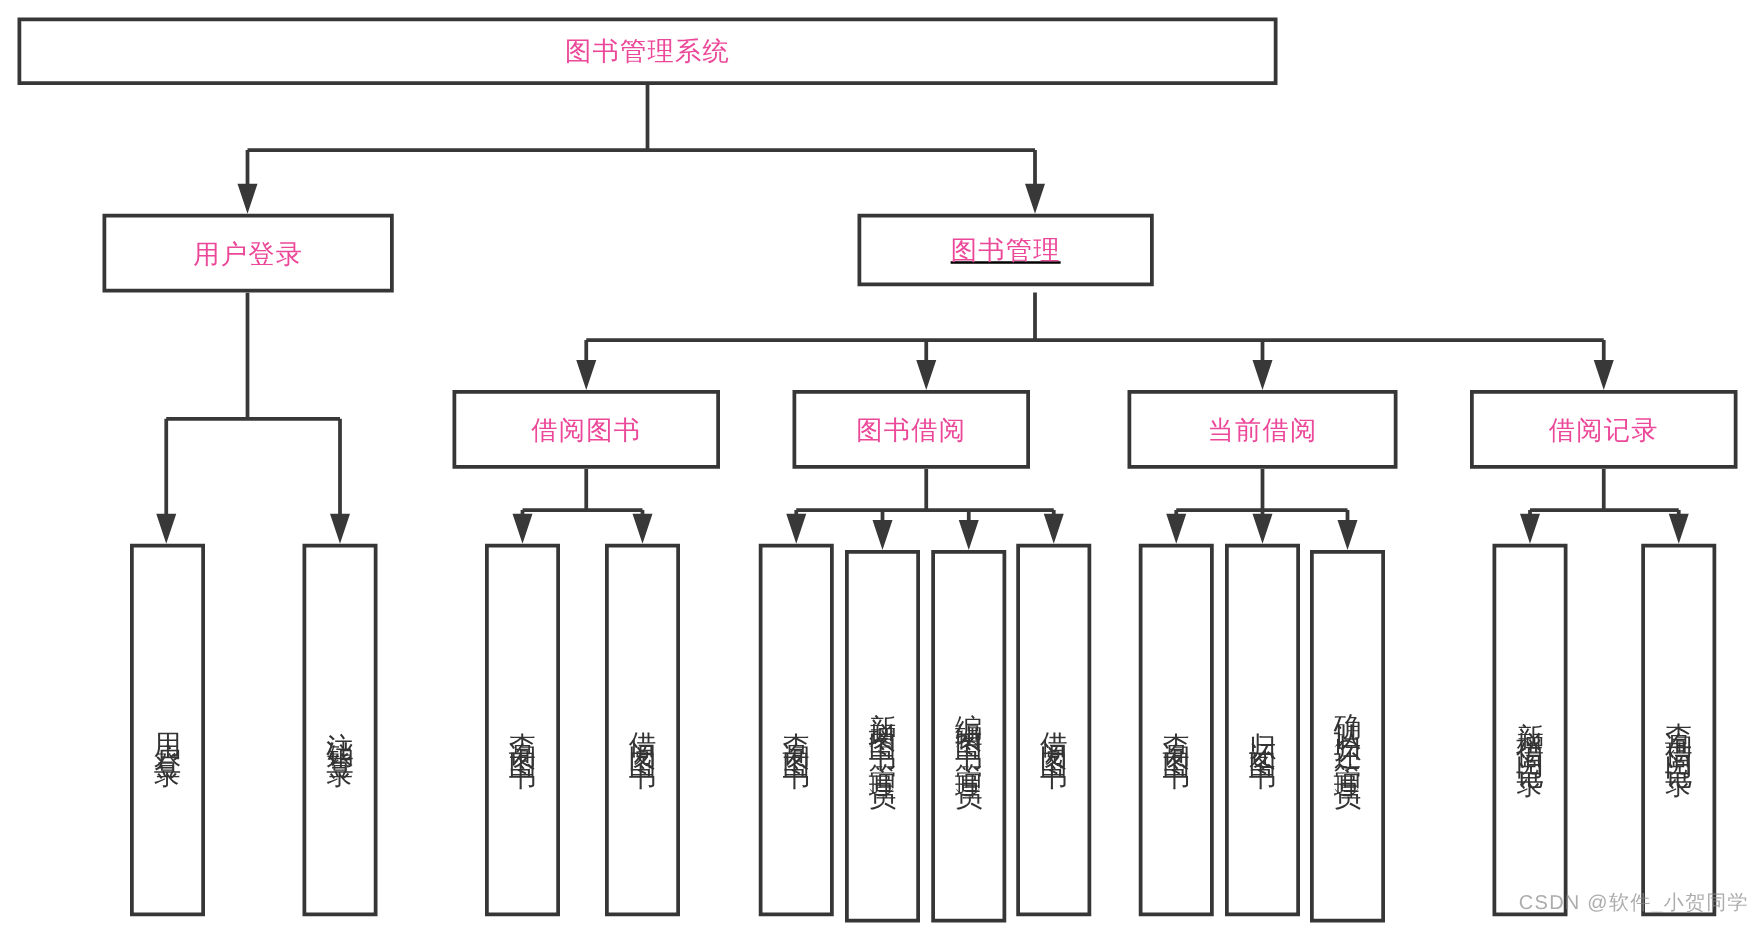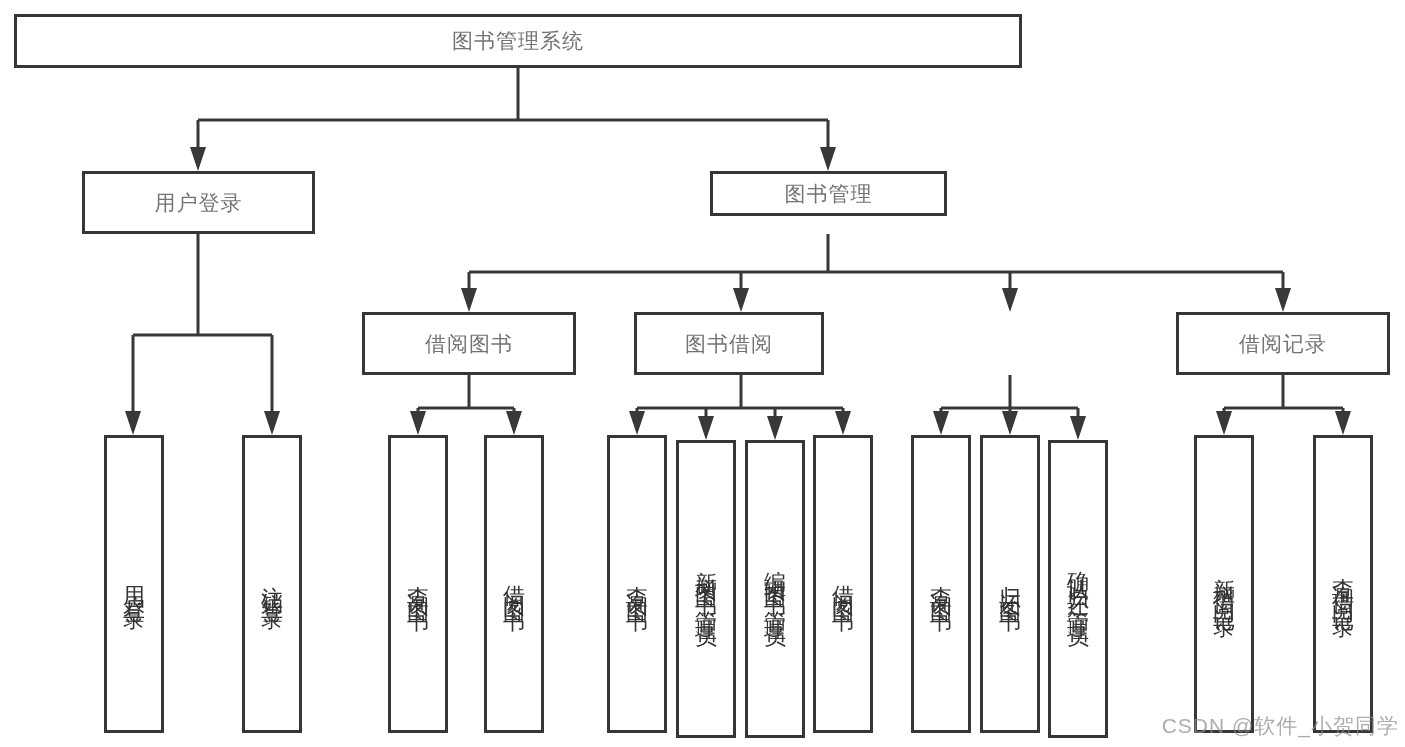--- a/index.html
+++ b/index.html
@@ -24,21 +24,21 @@
     position: absolute;
     background: #ffffff;
     border: 3px solid #363636;
     display: flex;
     align-items: center;
     justify-content: center;
     z-index: 2;
   }
   .hlabel {
     font-size: 21px;
-    color: #737373;
+    color: #ec4899;
     letter-spacing: 1px;
     white-space: nowrap;
   }
 
   .vbox {
     position: absolute;
     width: 60px;
     height: 298px;
     background: #ffffff;
     border: 3px solid #363636;
@@ -54,21 +54,21 @@
     color: #333333;
     letter-spacing: 8px;
     line-height: 1;
     white-space: nowrap;
   }
 
   .watermark {
     position: absolute;
     right: 6px;
     top: 712px;
-    font-size: 21px;
+    font-size: 16px;
     color: rgba(140, 140, 140, 0.72);
     letter-spacing: 1px;
     z-index: 5;
     white-space: nowrap;
   }
 </style>
 </head>
 <body>
 
 <div id="canvas">
@@ -130,30 +130,33 @@
       M1335 411 L1351 411 L1343 435 Z"></path>
   </svg>
 
   <div class="hbox" style="left:14px; top:14px; width:1008px; height:54px;">
     <span class="hlabel">图书管理系统</span>
   </div>
 
   <div class="hbox" style="left:82px; top:171px; width:233px; height:63px;">
     <span class="hlabel">用户登录</span>
   </div>
-  <div class="hbox" style="left:710px; top:171px; width:237px; height:45px;">
+  <div class="hbox" style="left:686px; top:171px; width:237px; height:58px;text-decoration:underline;">
     <span class="hlabel">图书管理</span>
   </div>
 
   <div class="hbox" style="left:362px; top:312px; width:214px; height:63px;">
     <span class="hlabel">借阅图书</span>
   </div>
   <div class="hbox" style="left:634px; top:312px; width:190px; height:63px;">
     <span class="hlabel">图书借阅</span>
   </div>
+  <div class="hbox" style="left:902px; top:312px; width:216px; height:63px;">
+    <span class="hlabel">当前借阅</span>
+  </div>
   <div class="hbox" style="left:1176px; top:312px; width:214px; height:63px;">
     <span class="hlabel">借阅记录</span>
   </div>
 
   <div class="vbox" style="left:104px; top:435px;">
     <span class="vlabel">用户登录</span>
   </div>
   <div class="vbox" style="left:242px; top:435px;">
     <span class="vlabel">注销登录</span>
   </div>

